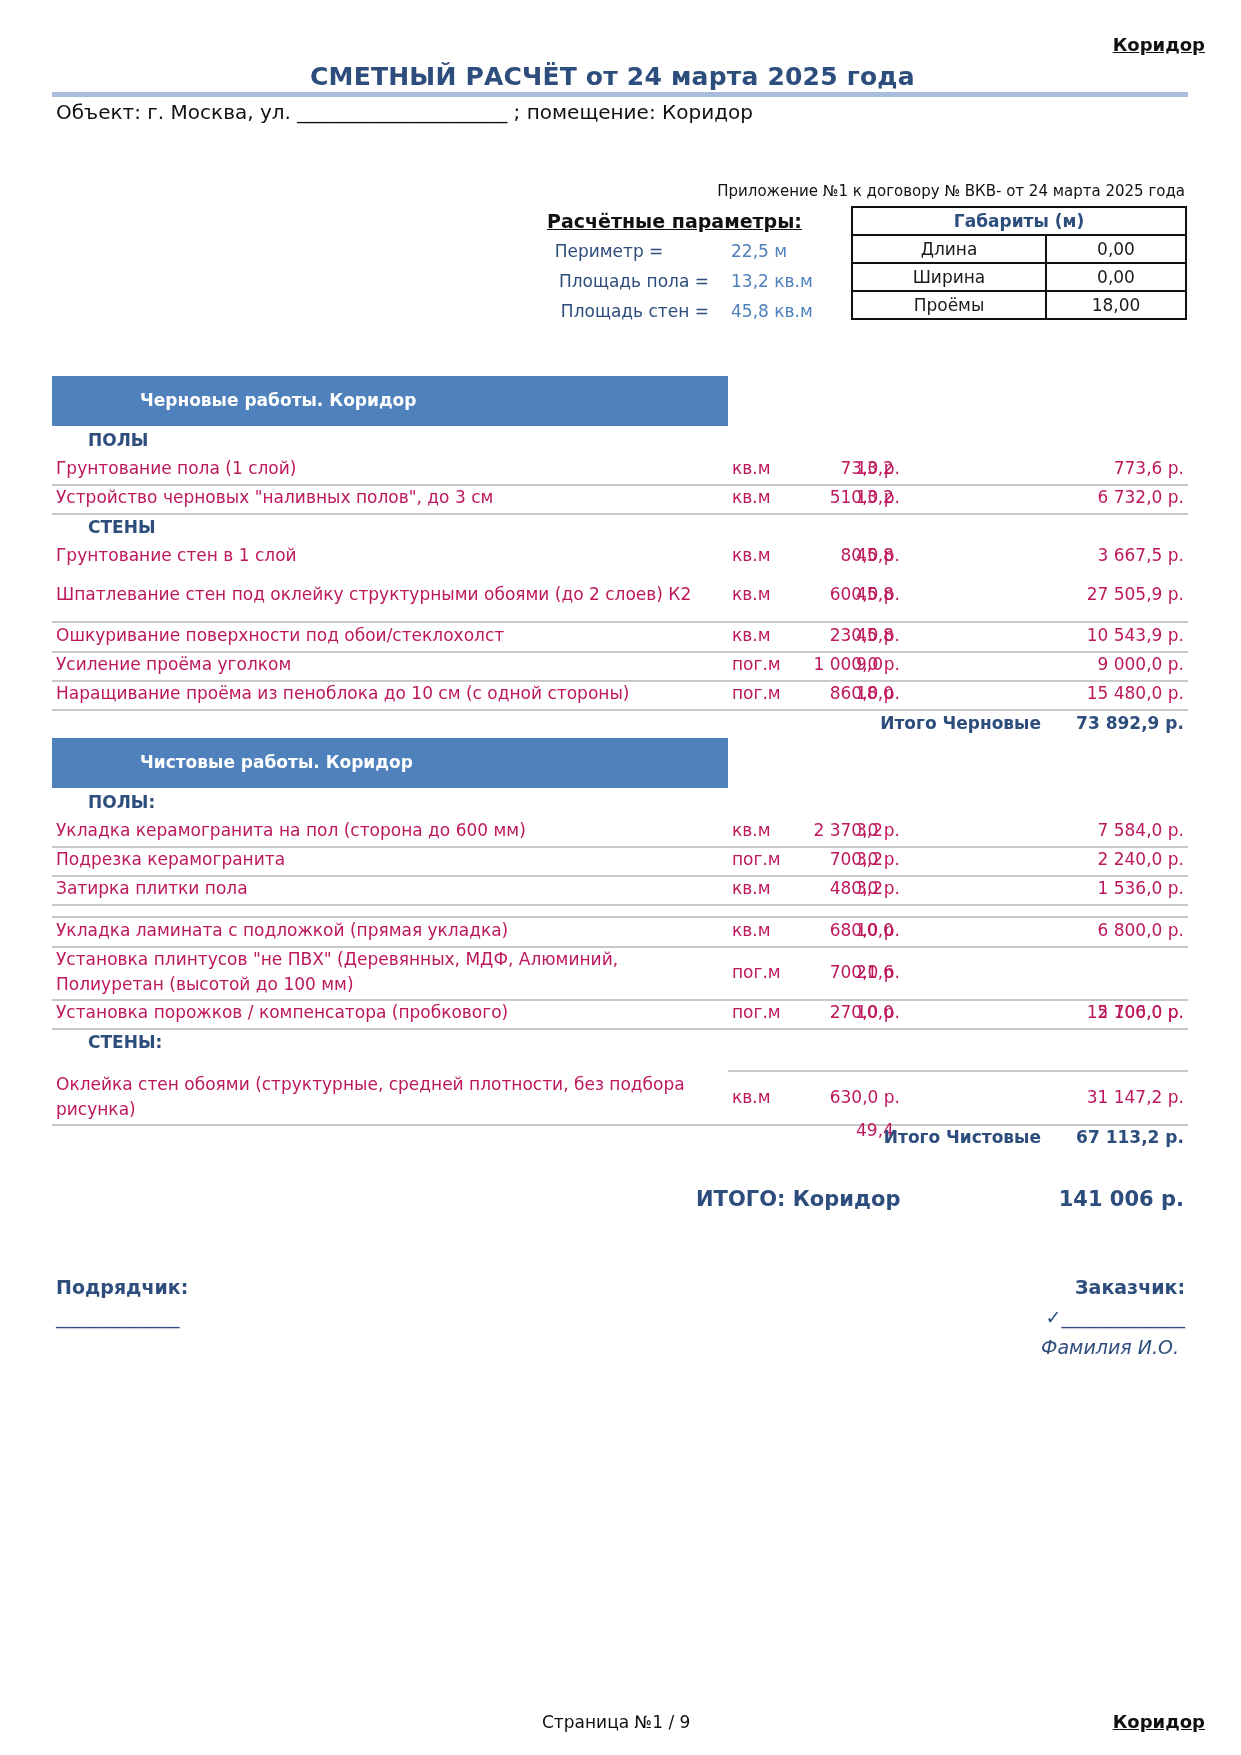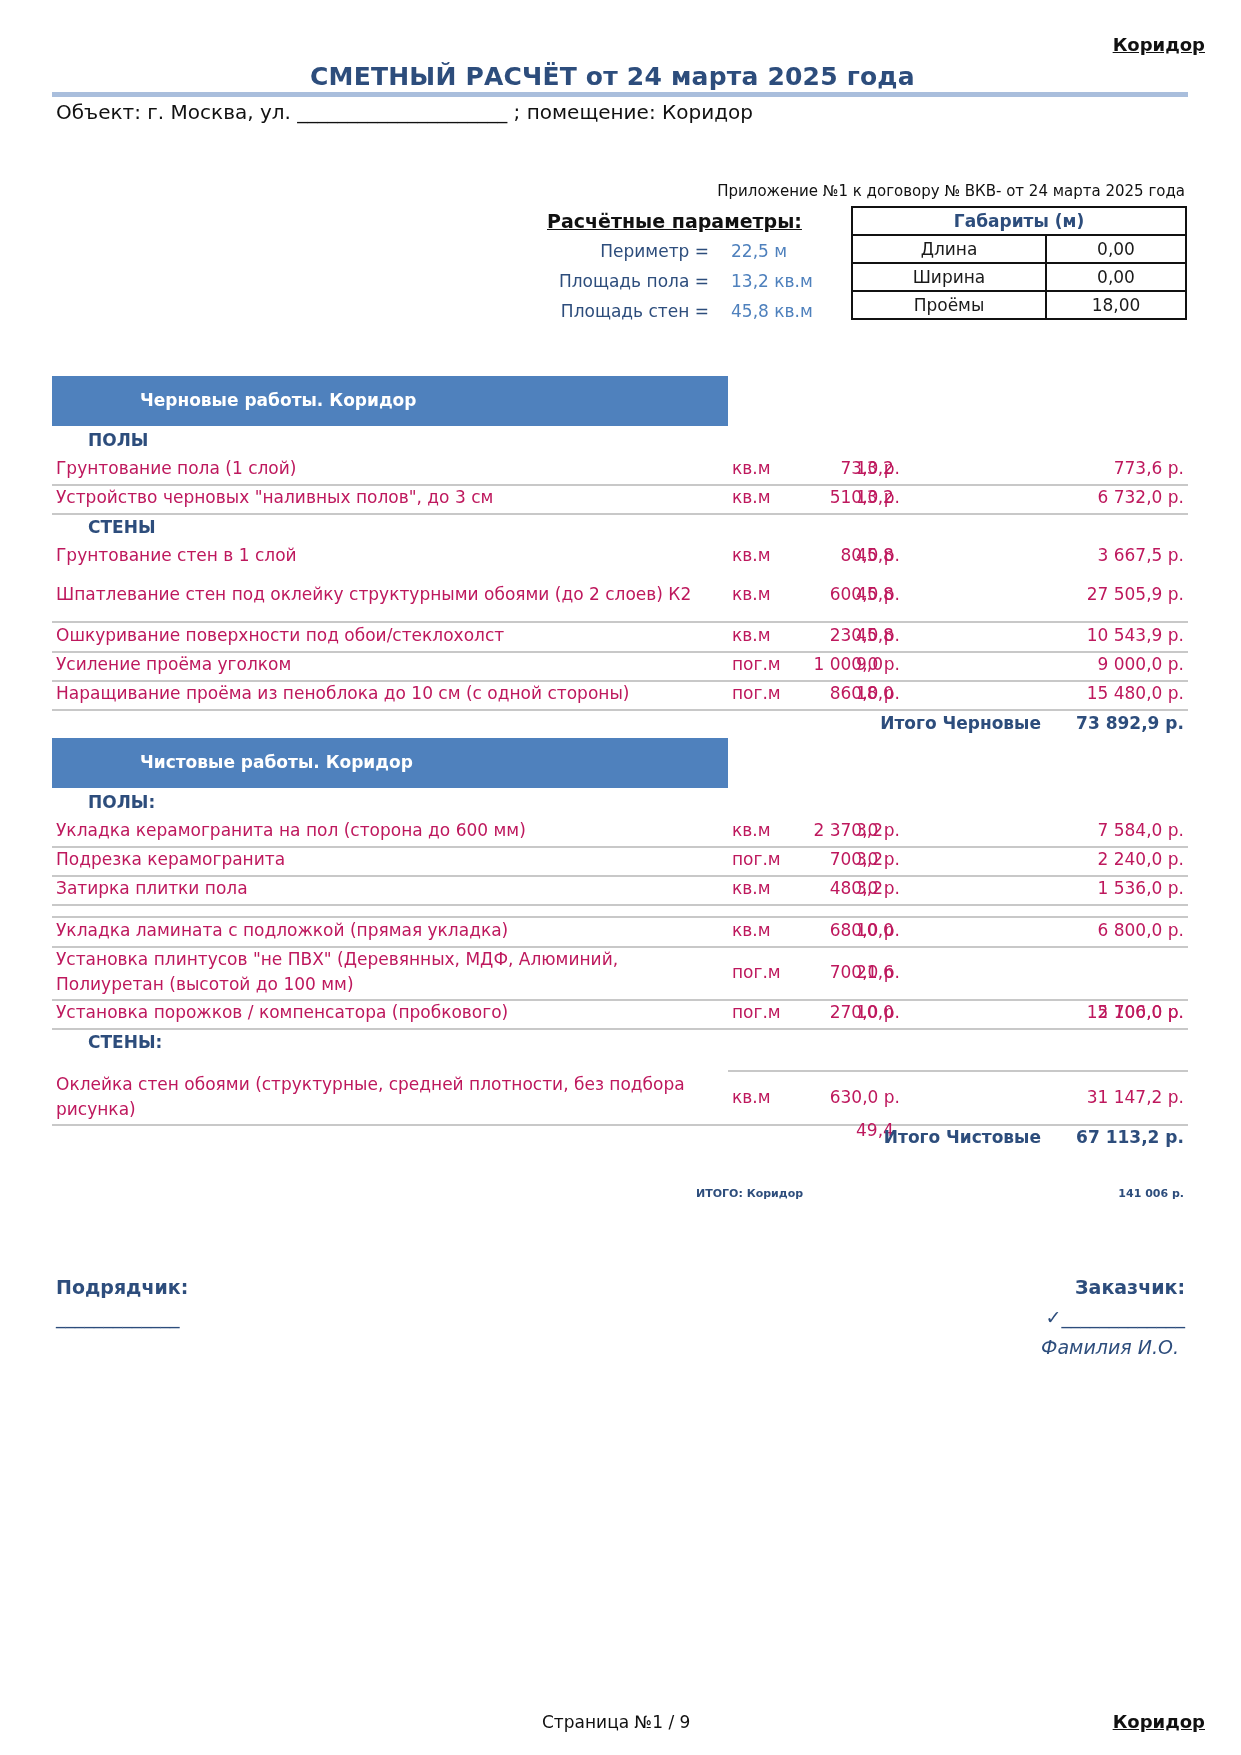--- a/index.html
+++ b/index.html
@@ -23,39 +23,39 @@
   .subhead { left: 88px; font-size: 17px; font-weight: bold; color: #2d4d7c; }
   .row { position: absolute; left: 52px; width: 1136px; border-bottom: 2px solid #c8c8c8; font-size: 17px; color: #be185d; }
   .row .c { position: absolute; white-space: nowrap; }
   .row .name { left: 4px; }
   .row .unit { left: 680px; }
   .row .qty { left: 804px; }
   .row .price { right: 288px; text-align: center; }
   .row .total { right: 4px; text-align: right; }
   .subtotal-label { font-size: 17px; font-weight: bold; color: #2d4d7c; }
   .subtotal-value { font-size: 17px; font-weight: bold; color: #2d4d7c; }
-  .grand-label { font-size: 11px; font-weight: bold; color: #2d4d7c; }
+  .grand-label { font-size: 21px; font-weight: bold; color: #2d4d7c; }
   .sig-label { font-size: 19px; color: #2d4d7c; font-weight: bold; }
   .sig-line { font-size: 19px; color: #2d4d7c; }
   .sig-name { font-size: 19px; font-style: italic; color: #2d4d7c; }
   .footer-page { font-size: 17px; color: #111; }
 </style>
 </head>
 <body>
 
 <div class="abs room-tag" style="right:36px; top:34px;">Коридор</div>
 
 <div class="abs title">СМЕТНЫЙ РАСЧЁТ от  24  марта 2025 года</div>
 <div class="title-rule"></div>
 <div class="abs object-line">Объект: г. Москва, ул. _____________________  ;  помещение: Коридор</div>
 
 <div class="abs appendix">Приложение  №1  к договору №  ВКВ-  от  24  марта 2025 года</div>
 
 <div class="abs params-title">Расчётные параметры:</div>
-<div class="abs param-label" style="left:509px; top:241px;">Периметр =</div>
+<div class="abs param-label" style="left:509px; top:241px;text-align:center;">Периметр =</div>
 <div class="abs param-value" style="left:731px; top:241px;">22,5 м</div>
 <div class="abs param-label" style="left:509px; top:271px;">Площадь пола =</div>
 <div class="abs param-value" style="left:731px; top:271px;">13,2 кв.м</div>
 <div class="abs param-label" style="left:509px; top:301px;">Площадь стен =</div>
 <div class="abs param-value" style="left:731px; top:301px;">45,8 кв.м</div>
 
 <table class="dims">
   <tbody>
       <tr>
         <td class="hdr" colspan="2">Габариты (м)</td>

